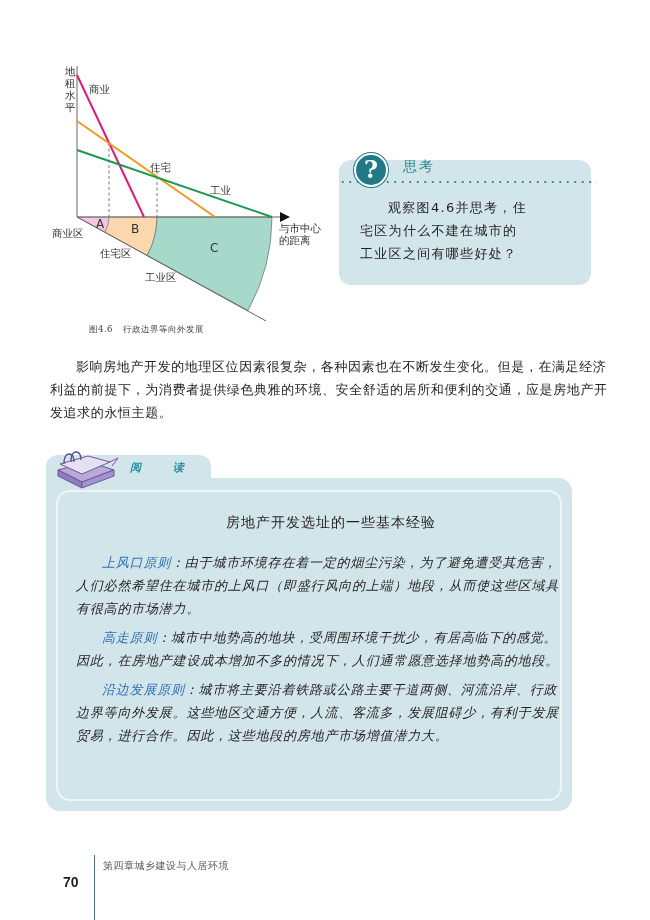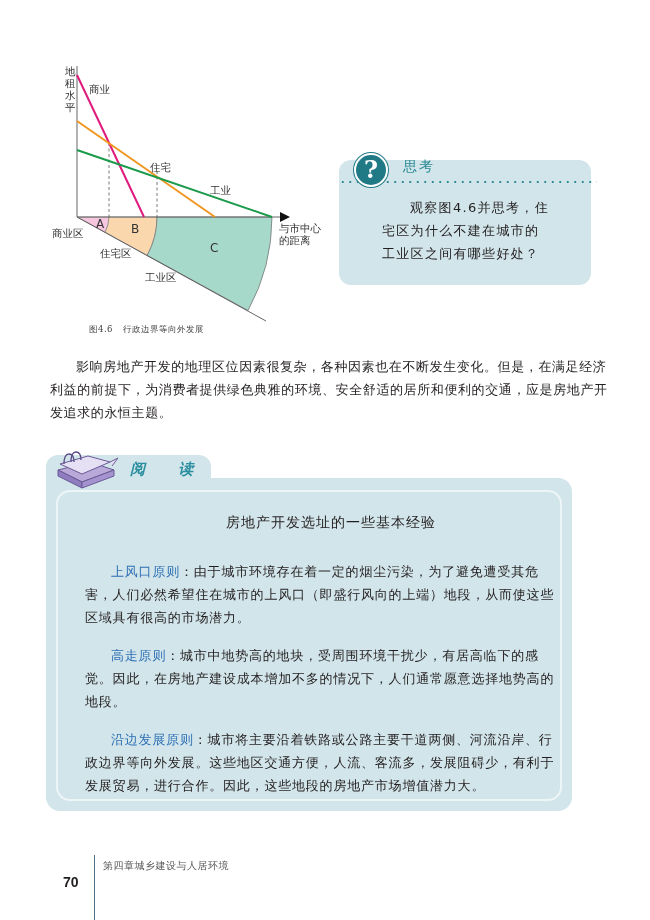--- a/index.html
+++ b/index.html
@@ -14,42 +14,42 @@
   .think-box{position:absolute;left:339px;top:160px;width:252px;height:125px;
      background:#d2e5ea;border-radius:12px;}
   .think-dots{position:absolute;left:339px;top:181px;width:258px;height:2px;
      background-image:radial-gradient(circle,#2c8a95 1px,transparent 1.3px);
      background-size:7.5px 2px;background-repeat:repeat-x;}
   .think-icon{position:absolute;left:354px;top:153px;width:30px;height:30px;border-radius:50%;
      background:#1f7a86;border:2px solid #ffffff;box-shadow:0 0 0 1px #1f7a86;
      color:#fff;font-weight:bold;font-size:24px;line-height:30px;text-align:center;
      font-family:"DejaVu Serif",serif;}
   .think-title{position:absolute;left:403px;top:158px;font-size:14px;color:#2c8a95;letter-spacing:2px;}
-  .think-text{position:absolute;left:382px;top:196px;width:200px;font-size:13px;line-height:23px;
+  .think-text{position:absolute;left:360px;top:196px;width:200px;font-size:13px;line-height:23px;
      color:#231f20;letter-spacing:1.3px;}
   .think-text .indent{display:inline-block;width:28px;}
   
   .main-para{position:absolute;left:50px;top:355px;width:560px;font-size:13px;line-height:23px;
      letter-spacing:0.6px;}
   .main-para .indent{display:inline-block;width:26px;}
   
   .read-tab{position:absolute;left:46px;top:455px;width:165px;height:40px;background:#d2e5ea;
      border-radius:12px 12px 0 0;}
   .read-box{position:absolute;left:46px;top:478px;width:526px;height:333px;background:#d2e5ea;
      border-radius:0 14px 14px 14px;}
   .read-inner{position:absolute;left:56px;top:490px;width:506px;height:311px;
      border:2px solid #edf5f7;border-radius:14px;box-sizing:border-box;}
   .read-icon{position:absolute;left:52px;top:448px;}
-  .read-label{position:absolute;left:130px;top:460px;font-size:15px;color:#2c8fa0;font-style:italic;
+  .read-label{position:absolute;left:130px;top:460px;font-size:11px;color:#2c8fa0;font-style:italic;
      letter-spacing:14px;font-weight:bold;}
   .read-title{position:absolute;left:1px;width:650px;top:514px;text-align:center;font-size:14px;
      letter-spacing:1px;color:#231f20;padding-left:10px;box-sizing:border-box;}
   .read-body{position:absolute;left:70px;top:545px;width:500px;font-size:13px;line-height:23px;
      letter-spacing:0.8px;}
-  .read-body p{margin:15px;}
+  .read-body p{margin:6px;font-style:italic;}
   .read-body .indent{display:inline-block;width:26px;}
   .principle{color:#2d6fb4;}
   
   .page-num{position:absolute;left:63px;top:874px;font-size:14px;font-weight:bold;
      font-family:"Liberation Sans","DejaVu Sans",sans-serif;color:#231f20;}
   .footer-rule{position:absolute;left:94px;top:855px;width:1px;height:65px;background:#4f6f85;}
   .footer-text{position:absolute;left:103px;top:859px;font-size:10px;color:#555;letter-spacing:0.5px;}
   .footer-text .chap{}
   .svg-label{font-family:"DejaVu Sans","Liberation Sans",sans-serif;font-size:10.5px;fill:#333;}
 </style>

